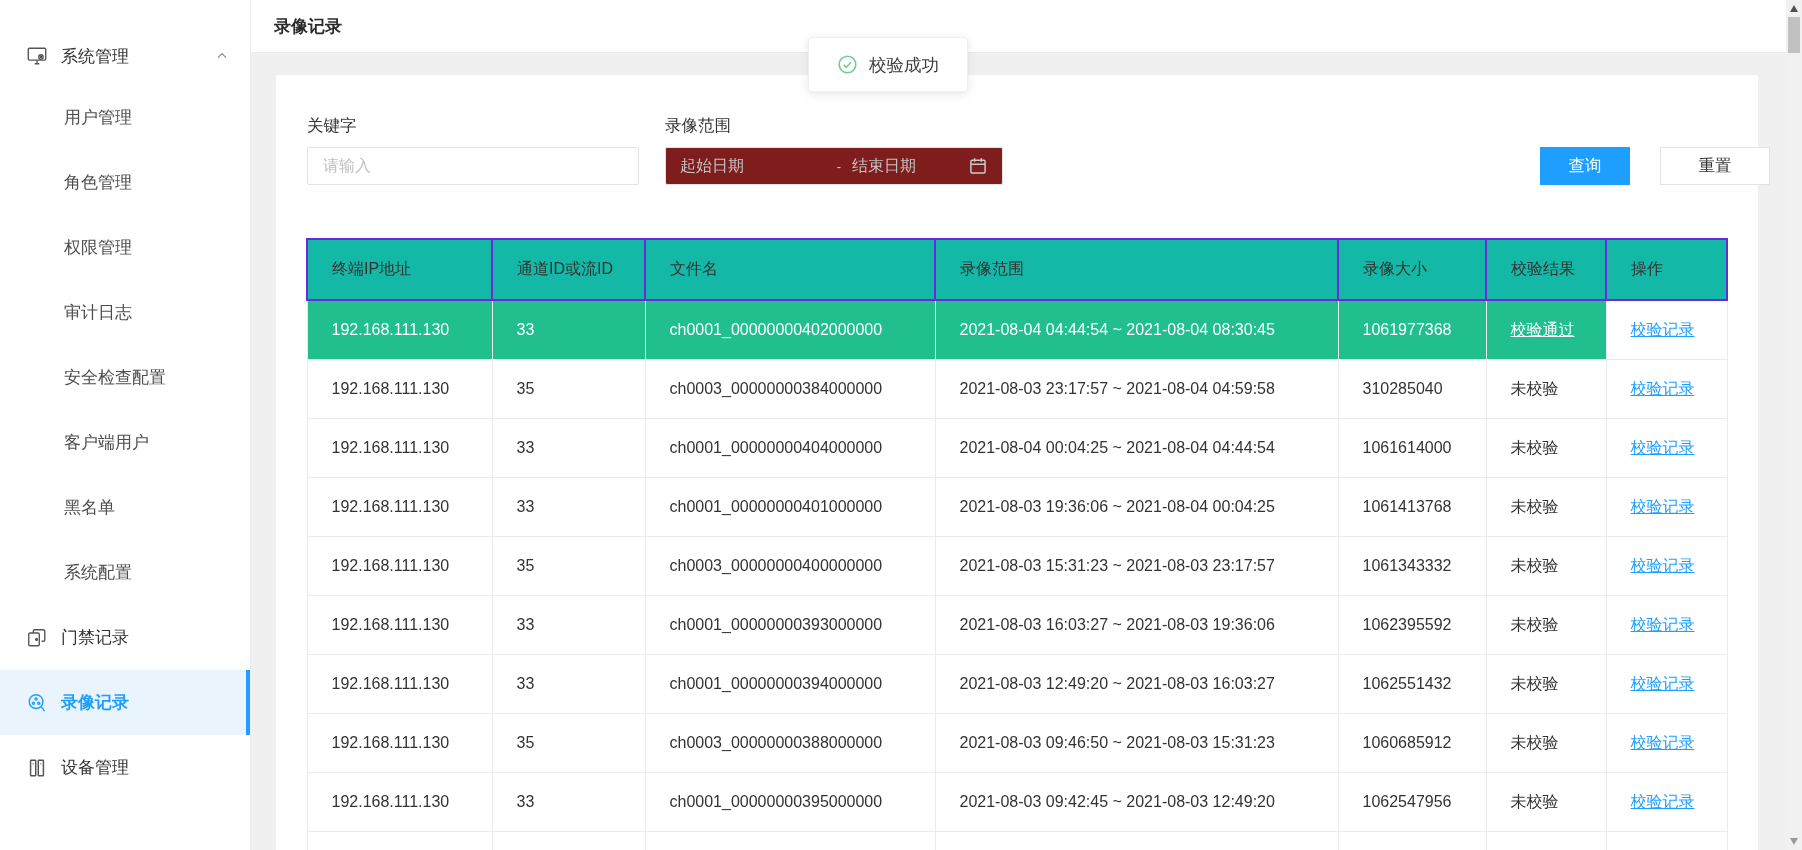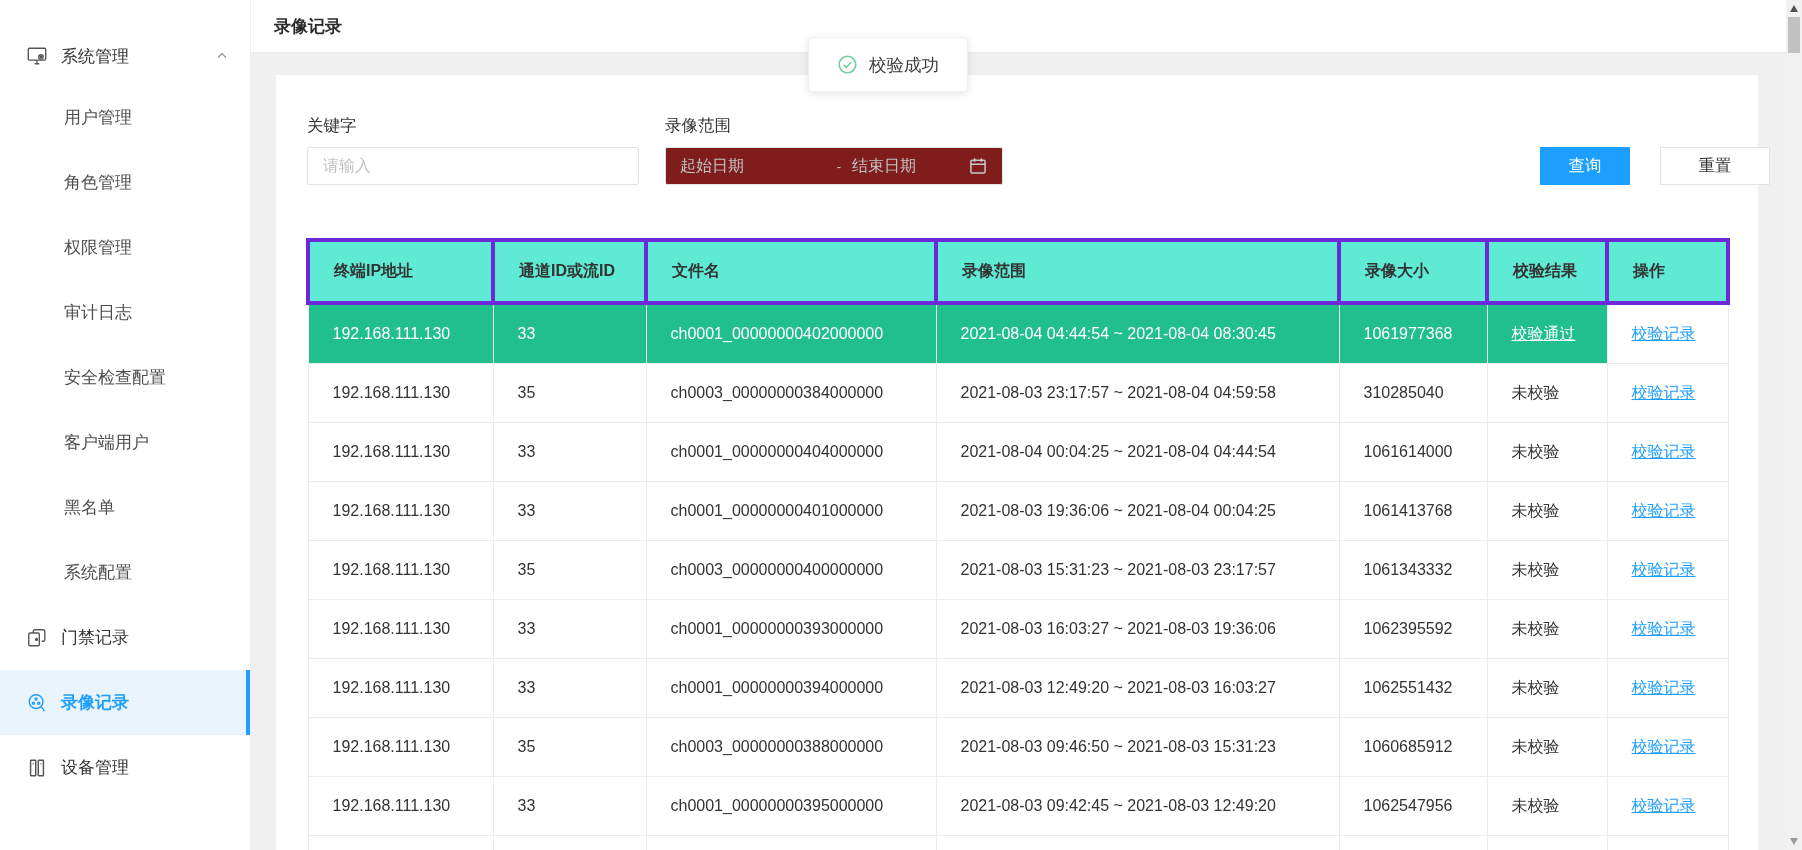--- a/index.html
+++ b/index.html
@@ -52,22 +52,22 @@
   .range-box .sep{width:26px;text-align:center;color:#ccc;font-size:13px;}
   .range-box .end{flex:1;}
   .range-box .cal{width:20px;height:20px;color:#c9c9c9;}
   .btn{position:absolute;top:72px;height:38px;border-radius:0;font-size:16.5px;cursor:pointer;
     font-family:Liberation Mono, monospace;display:flex;align-items:center;justify-content:center;box-sizing:border-box;}
   .btn-search{left:1264px;width:90px;background:#1e9fff;color:#fff;border:none;}
   .btn-reset{left:1364px;width:110px;background:#fff;color:#333;border:1px solid #e3e3e3;margin-left:20px;}
   
   .tbl{position:absolute;left:30px;top:163px;width:1420px;border-collapse:collapse;table-layout:fixed;
     font-size:16px;color:#333;}
-  .tbl th{background:#5eead4;height:59px;font-weight:700;text-align:left;padding:0 0 0 24px;
-    border:4px solid #6d28d9;color:#333;}
+  .tbl th{background:#14b8a6;height:59px;font-weight:400;text-align:left;padding:0 0 0 24px;
+    border:2px solid #6d28d9;color:#333;}
   .tbl td{height:58px;text-align:left;padding:0 0 0 24px;border:1px solid #ebebeb;background:#fff;
     overflow:hidden;white-space:nowrap;}
   .tbl tr.sel td{background:#21be8e;color:#fff;}
   .tbl tr.sel td.op-cell{background:#fff;color:#333;}
   .tbl tr.sel .result{text-decoration:underline;}
   .tbl a.oplink{color:#1e9fff;text-decoration:underline;cursor:pointer;}
   
   .toast{
     position:absolute;left:808px;top:37px;height:53px;background:#fff;border:1px solid #f0f0f0;
     border-radius:4px;box-shadow:0 2px 10px rgba(0,0,0,0.10);display:flex;align-items:center;

